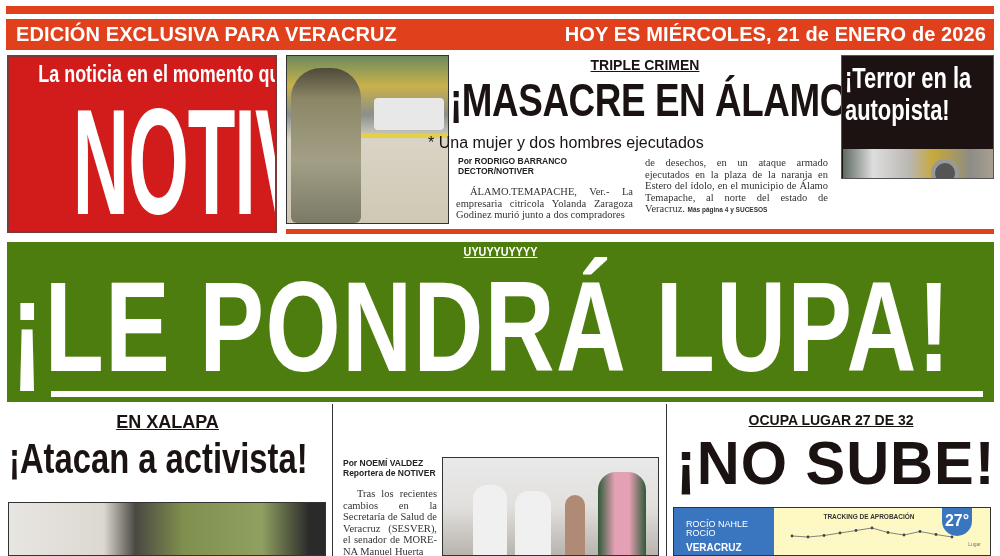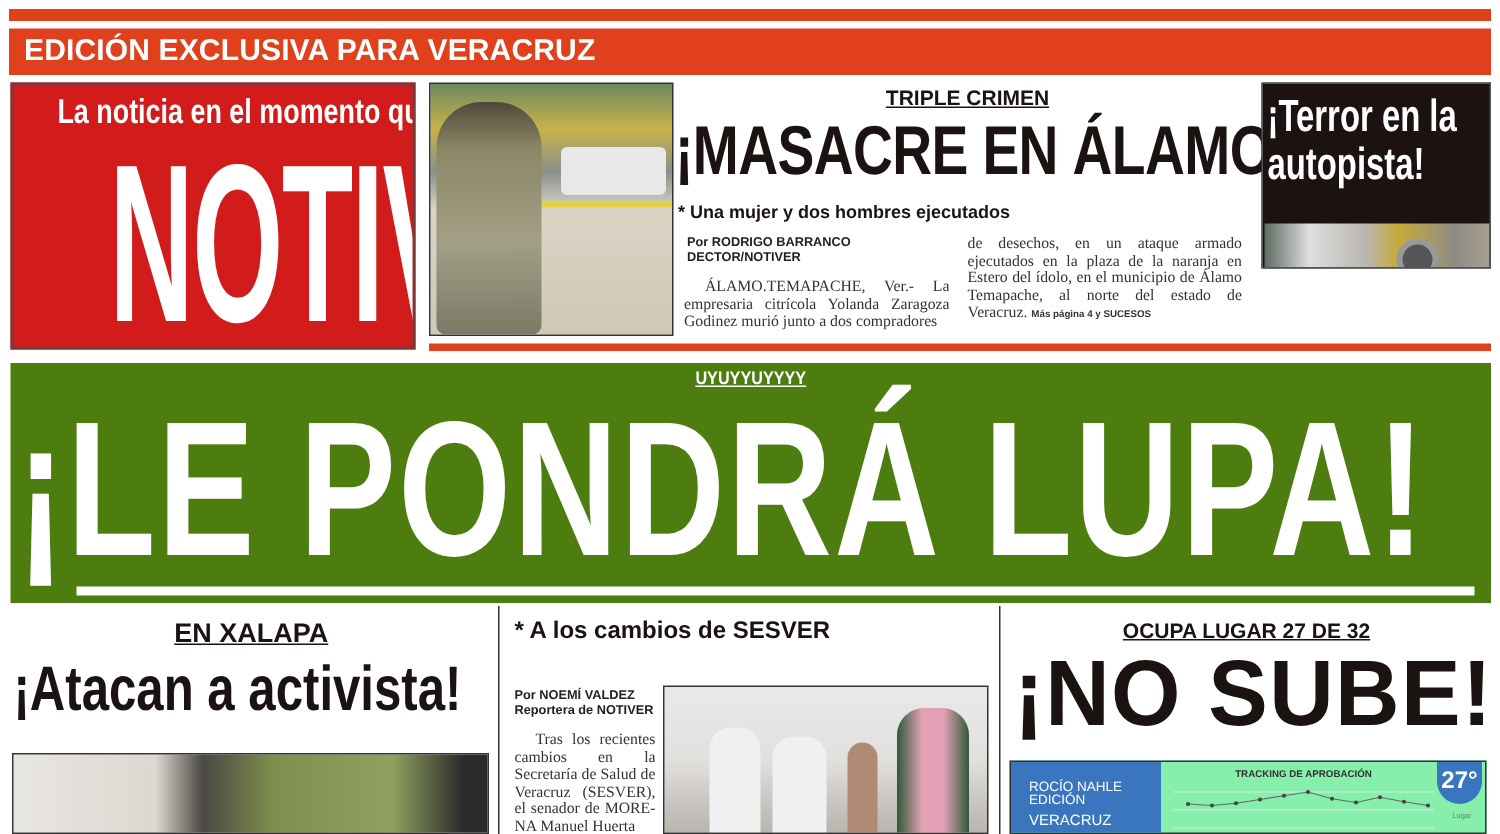--- a/index.html
+++ b/index.html
@@ -24,21 +24,21 @@
   .soldier { position:absolute; left: 4px; top: 12px; width: 70px; height: 155px; background: linear-gradient(180deg,#4e4a3a 0%, #8b8766 20%, #a29f86 60%, #7b7a66 100%); border-radius: 30px 30px 6px 6px; }
   .truck { position:absolute; right: 4px; top: 42px; width: 70px; height: 32px; background: #e8e8e8; border-radius: 4px; }
   .tape { position:absolute; left: 70px; right: 0; top: 78px; height: 4px; background: #e5d046; }
 
   .orange-rule1 { left: 286px; top: 229px; width: 708px; height: 5px; background: #e0411c; }
 
   
   .kicker { font-weight: 700; text-decoration: underline; text-align: center; }
   .k1 { left: 455px; top: 57px; width: 380px; font-size: 14px; }
   .h1 { left: 450px; top: 75px; width: 390px; text-align: center; font-weight: 700; font-size: 46px; line-height: 50px; transform: scaleX(0.8); transform-origin: left; white-space: nowrap; letter-spacing: -0.5px; }
-  .sub1 { left: 452px; top: 134px; font-weight: 700; font-size: 12px; white-space: nowrap; }
+  .sub1 { left: 428px; top: 134px; font-weight: 400; font-size: 16px; white-space: nowrap; }
   .byline { font-family: "Liberation Sans", sans-serif; font-weight: 700; font-size: 8.5px; line-height: 9.5px; color: #222; }
   .by1 { left: 458px; top: 157px; }
   .body-text { font-family: "Liberation Serif", serif; font-size: 10.5px; line-height: 11.5px; text-align: justify; color: #333; }
   .col1 { left: 456px; top: 186px; width: 177px; text-indent: 14px; }
   .col2 { left: 645px; top: 157px; width: 183px; }
   .more { font-family: "Liberation Sans", sans-serif; font-weight: 700; font-size: 6.5px; }
 
   
   .terror { left: 841px; top: 55px; width: 153px; height: 124px; background: #1c1212; border: 1px solid #555; overflow: hidden; }
   .terror .t-head { position:absolute; left: 3px; top: 6px; width: 200px; color: #fff; font-weight: 700; font-size: 30px; line-height: 32px; transform: scaleX(0.73); transform-origin: left; }
@@ -64,35 +64,36 @@
   .bullets { left: 343px; top: 412px; font-weight: 700; font-size: 16px; line-height: 18px; white-space: nowrap; }
   .by2 { left: 343px; top: 459px; }
   .col3 { left: 343px; top: 488px; width: 94px; text-indent: 14px; }
   .photo3 { left: 442px; top: 457px; width: 217px; height: 99px; background: linear-gradient(180deg,#e9e9ea 0%, #e2e0dd 50%, #b8b4ae 100%); }
   .p3fig { position:absolute; bottom: 0; background: #f0f0f0; border-radius: 14px 14px 0 0; }
   .p3green { position:absolute; right: 12px; top: 14px; width: 48px; height: 85px; background: linear-gradient(90deg,#2f5a38 0%, #e4a0b5 35%, #e4a0b5 65%, #2f5a38 100%); border-radius: 18px 18px 0 0; }
 
   
   .k3 { left: 672px; top: 412px; width: 318px; font-size: 14px; }
   .h3 { left: 676px; top: 433px; width: 312px; font-weight: 700; font-size: 62px; line-height: 60px; transform: scaleX(0.96); transform-origin: left; white-space: nowrap; letter-spacing: 1px; }
-  .poll { left: 673px; top: 507px; width: 318px; height: 49px; border: 1px solid #333; background: #86efac; overflow: hidden; }
+  .poll { left: 673px; top: 507px; width: 318px; height: 49px; border: 1px solid #333; background: #fef9c3; overflow: hidden; }
   .poll .name-box { position:absolute; left: 0; top: 0; width: 100px; height: 49px; background: #3a76c0; padding: 12px 0 0 12px; color: #fff; }
   .poll .nm { font-size: 9px; line-height: 9px; }
-  .poll .st { font-size: 10px; font-weight: 400; margin-top: 4px; }
+  .poll .st { font-size: 10px; font-weight: 700; margin-top: 4px; }
   .poll .chart-title { position:absolute; left: 100px; width: 190px; top: 5px; text-align: center; font-size: 6.5px; font-weight: 700; color: #333; }
   .poll svg { position:absolute; left: 104px; top: 12px; }
-  .rank { position:absolute; right: 2px; top: -2px; width: 30px; height: 30px; background: #3a76c0; border-radius: 0 0 15px 15px; color: #fff; font-weight: 700; font-size: 16px; text-align: center; line-height: 30px; }
+  .rank { position:absolute; right: 18px; top: -2px; width: 30px; height: 30px; background: #3a76c0; border-radius: 0 0 15px 15px; color: #fff; font-weight: 700; font-size: 16px; text-align: center; line-height: 30px; }
   .rank-lbl { position:absolute; right: 9px; top: 33px; font-size: 5px; color: #777; }
 </style>
 </head>
 <body>
 
 <div class="abs top-rule"></div>
 <div class="abs ed-bar">
   <span>EDICIÓN EXCLUSIVA PARA VERACRUZ</span>
+  <span>HOY ES MIÉRCOLES, 21 de ENERO de 2026</span>
 </div>
 
 <div class="abs logo">
   <div class="tagline">La noticia en el momento que sucede</div>
   <div class="brand">NOTIVER</div>
 </div>
 
 <div class="abs photo photo1">
   <div class="truck"></div>
   <div class="tape"></div>
@@ -132,40 +133,39 @@
 </div>
 
 <div class="abs vsep" style="left:332px"></div>
 <div class="abs vsep" style="left:666px"></div>
 
 <div class="abs kicker k2">EN XALAPA</div>
 <div class="abs h2">¡Atacan a activista!</div>
 <div class="abs photo photo2"></div>
 
 <div class="abs bullets">
-  <div>* A los cambios de SESVER</div>
 </div>
 <div class="abs byline by2">
   <div>Por NOEMÍ VALDEZ</div>
   <div>Reportera de NOTIVER</div>
 </div>
 <div class="abs body-text col3">Tras los recientes cambios en la Secretaría de Salud de Veracruz (SESVER), el senador de MORE-NA Manuel Huerta</div>
 <div class="abs photo photo3">
   <div class="p3fig" style="left:30px;width:34px;height:70px;"></div>
   <div class="p3fig" style="left:72px;width:36px;height:64px;"></div>
   <div class="p3fig" style="left:122px;width:20px;height:60px;background:#b08a74;"></div>
   <div class="p3green"></div>
 </div>
 
 <div class="abs kicker k3">OCUPA LUGAR 27 DE 32</div>
 <div class="abs h3">¡NO SUBE!</div>
 <div class="abs poll">
   <div class="name-box">
     <div class="nm">ROCÍO NAHLE</div>
-    <div class="nm">EDICIÓN</div>
+    <div class="nm">ROCÍO</div>
     <div class="st">VERACRUZ</div>
   </div>
   <div class="chart-title">TRACKING DE APROBACIÓN</div>
   <svg width="180" height="36" viewBox="0 0 180 36">
     <line x1="4" y1="8" x2="178" y2="8" stroke="#eee" stroke-width="0.5"></line>
     <line x1="4" y1="20" x2="178" y2="20" stroke="#eee" stroke-width="0.5"></line>
     <line x1="4" y1="32" x2="178" y2="32" stroke="#eee" stroke-width="0.5"></line>
     <polyline fill="none" stroke="#666" stroke-width="0.8" points="14,16 30,17 46,15.5 62,13 78,10.5 94,8 110,12.5 126,15 142,11.5 158,14.5 174,17"></polyline>
     <g fill="#444">
       <circle cx="14" cy="16" r="1.4"></circle>

